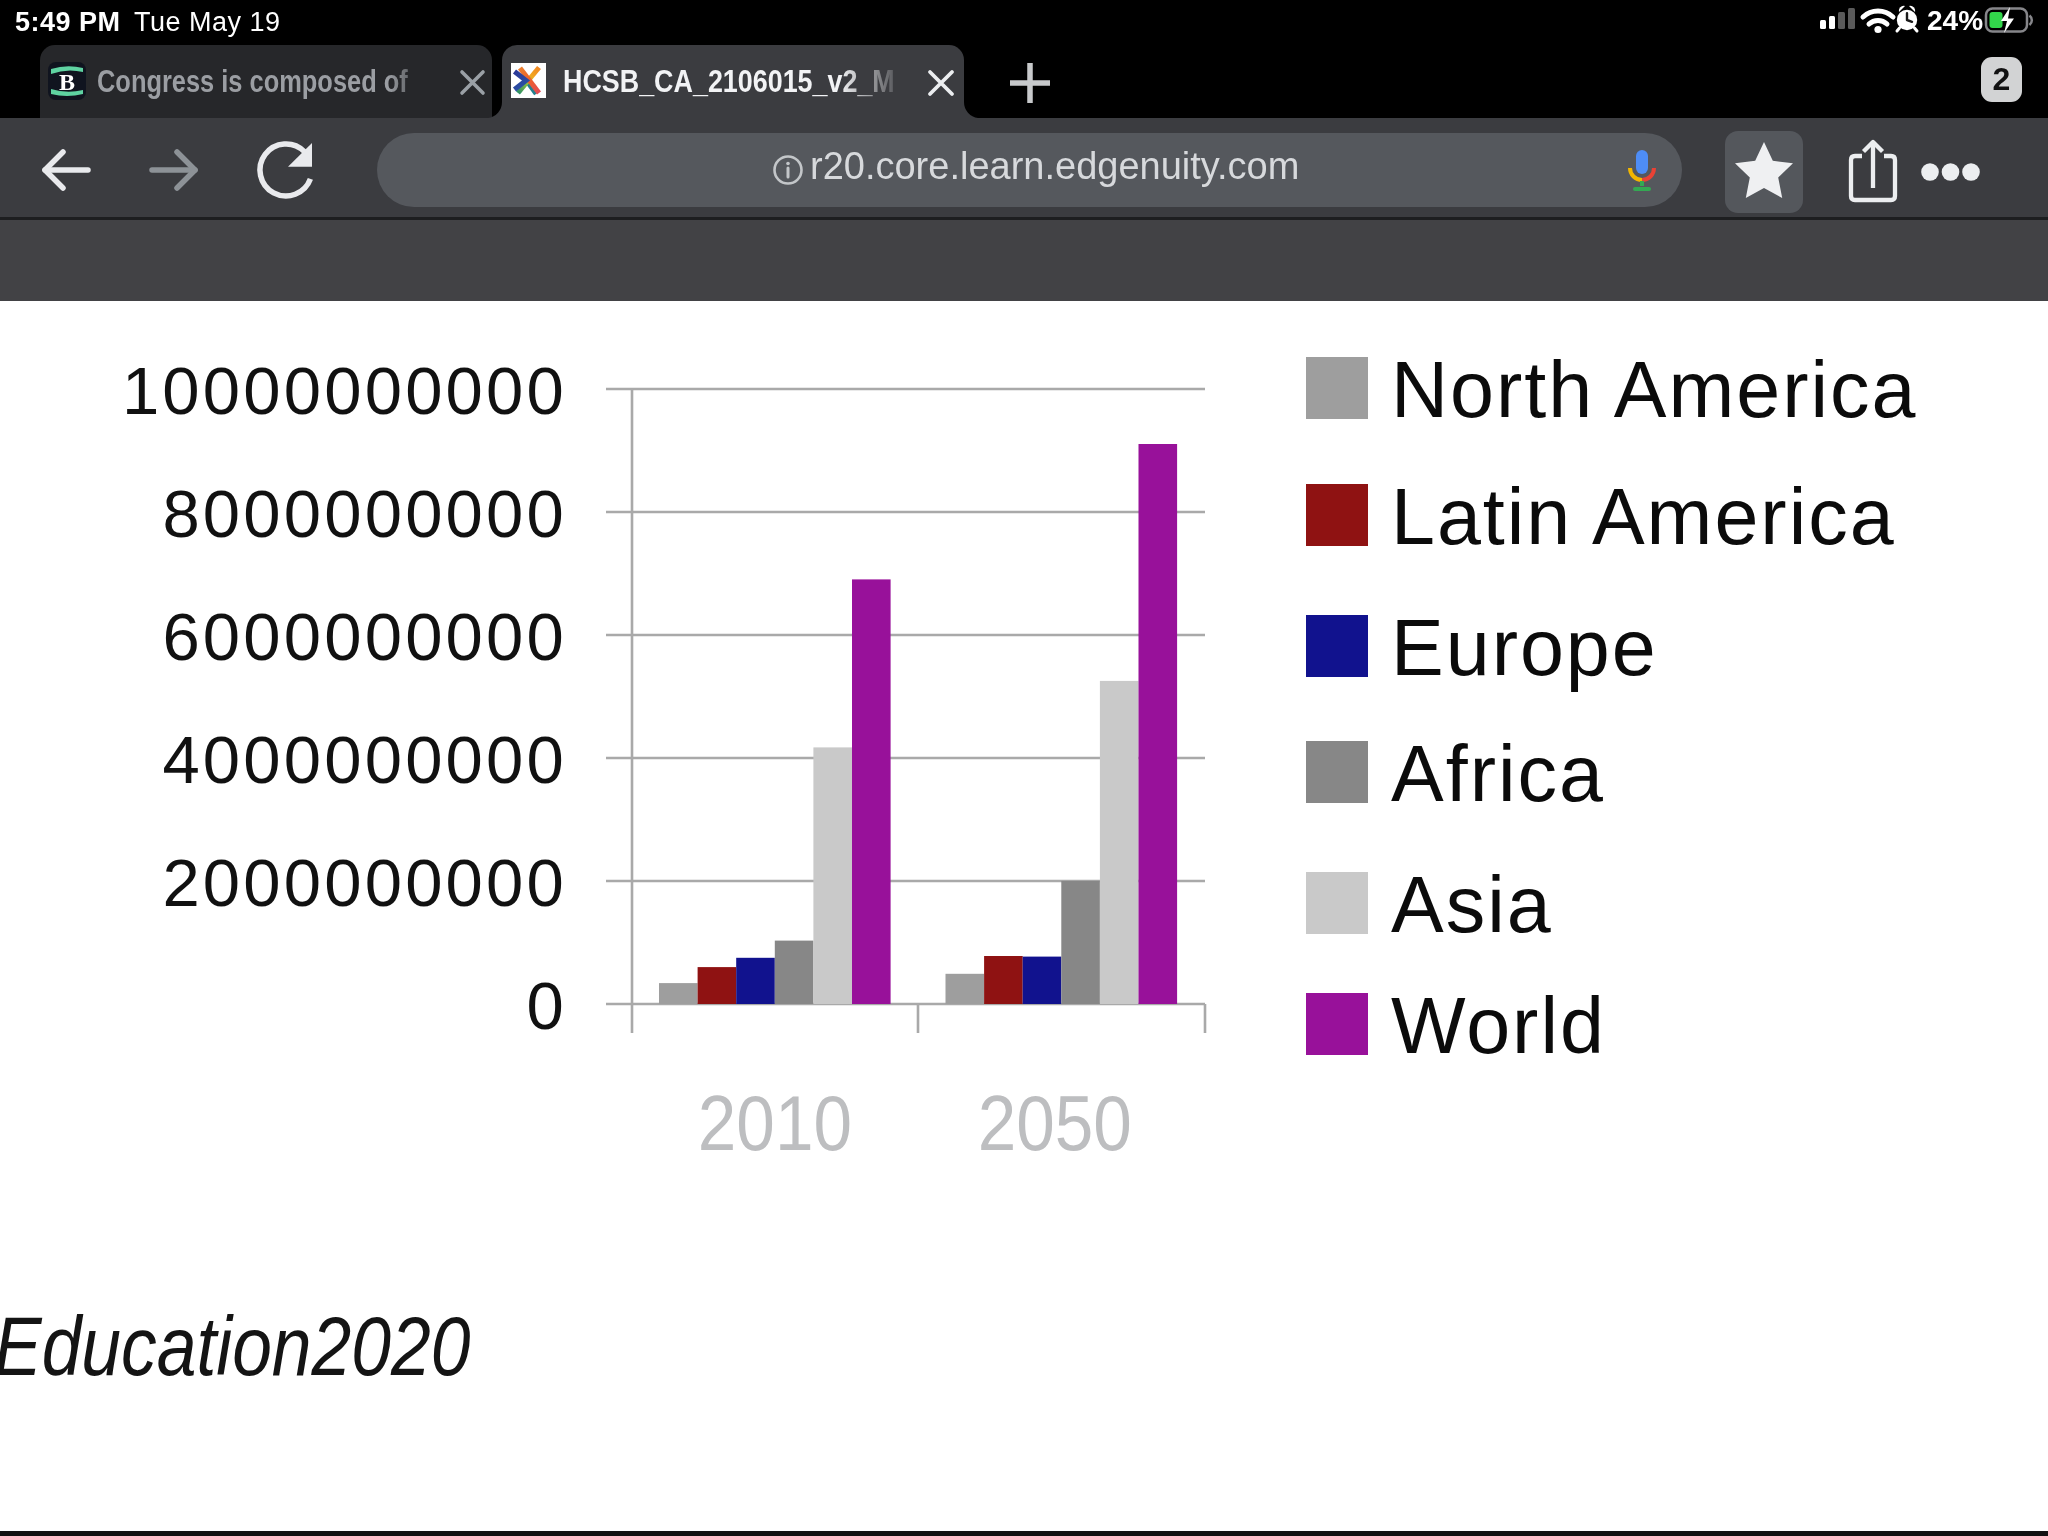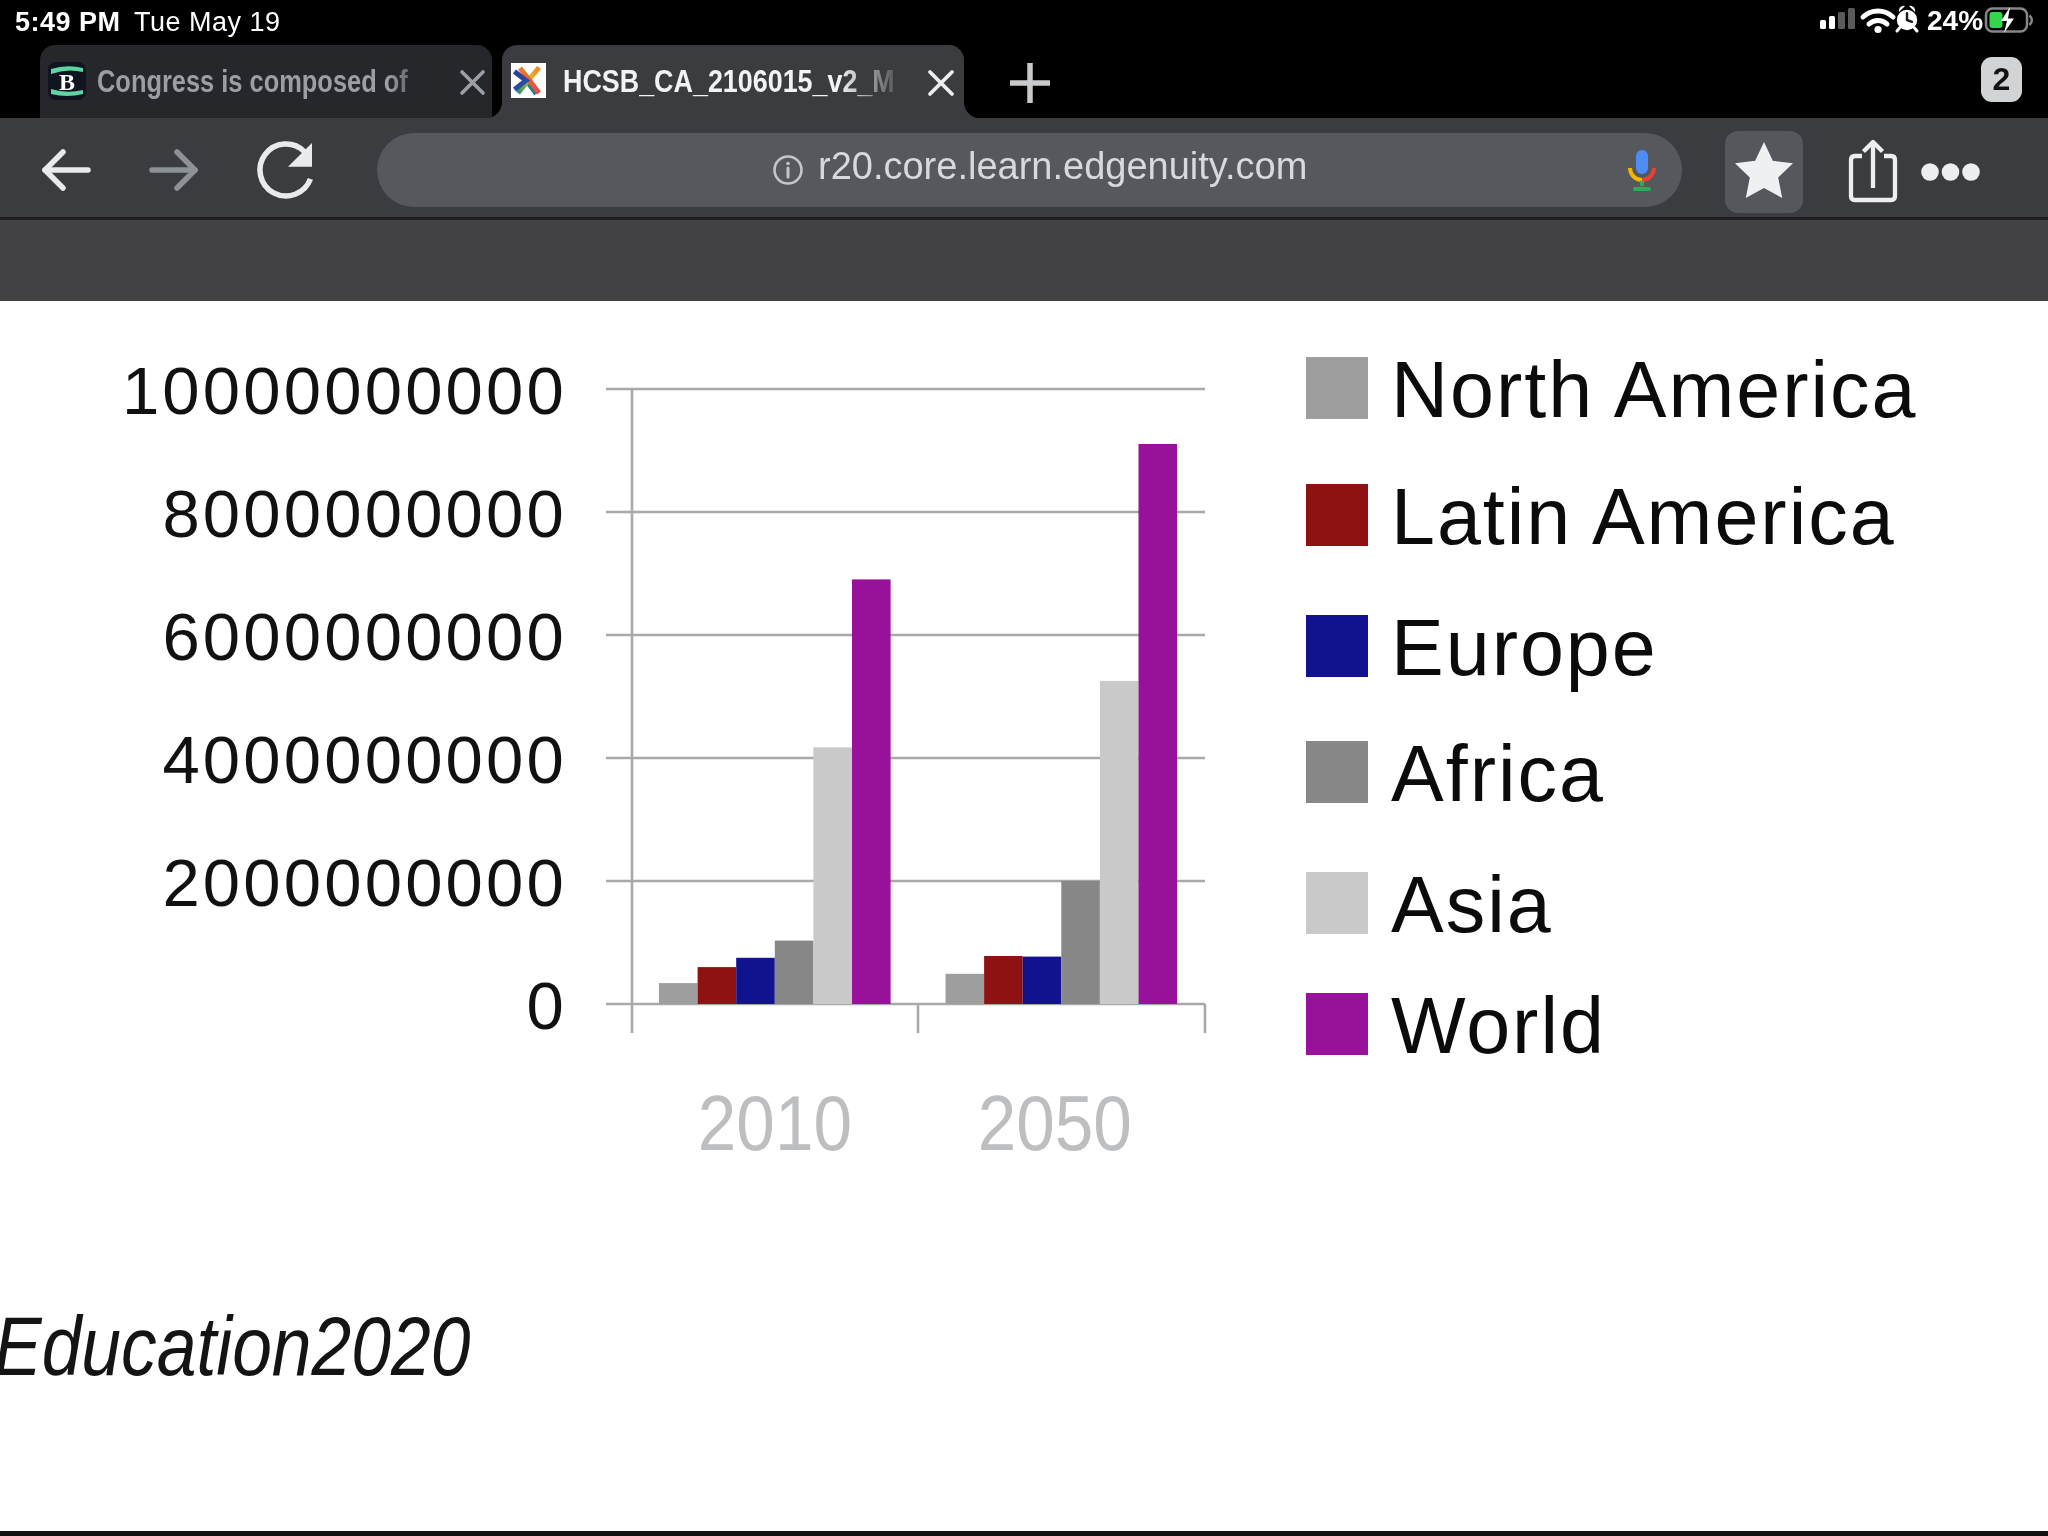--- a/index.html
+++ b/index.html
@@ -120,21 +120,21 @@
     </g>
     <path d="M 288,48.75 L 312,48.75 L 312,25 Z" fill="#e9eaed" stroke="none"></path>
   </svg>
 
   <div class="abs" style="left:377px;top:133px;width:1305px;height:74px;background:#55585d;border-radius:37px;"></div>
   <svg class="abs" style="left:770px;top:152px;" width="40" height="40" viewBox="0 0 40 40">
     <circle cx="18" cy="18" r="13.5" fill="none" stroke="#c3c6c9" stroke-width="2.6"></circle>
     <path d="M 18,16 L 18,25" stroke="#c3c6c9" stroke-width="3" stroke-linecap="round"></path>
     <circle cx="18" cy="11.5" r="1.8" fill="#c3c6c9"></circle>
   </svg>
-  <div class="abs" style="left:810px;top:145px;font-size:38px;color:#d7d9dc;margin-left:8px;">r20.core.learn.edgenuity.com</div>
+  <div class="abs" style="left:810px;top:145px;font-size:38px;color:#d7d9dc;">r20.core.learn.edgenuity.com</div>
 
   <svg class="abs" style="left:1622px;top:148px;" width="40" height="46" viewBox="0 0 40 46">
     <rect x="14" y="2" width="12" height="24" rx="6" fill="#4e8df6"></rect>
     <path d="M 8,20 A 12,12 0 0 0 20,32" fill="none" stroke="#f2b600" stroke-width="4"></path>
     <path d="M 32,20 A 12,12 0 0 1 20,32" fill="none" stroke="#e94235" stroke-width="4"></path>
     <path d="M 20,33 L 20,38" stroke="#34a853" stroke-width="4"></path>
     <path d="M 13,41 L 27,41" stroke="#34a853" stroke-width="4" stroke-linecap="round"></path>
   </svg>
 
   <div class="abs" style="left:1725px;top:131px;width:78px;height:82px;background:#54575c;border-radius:13px;"></div>

